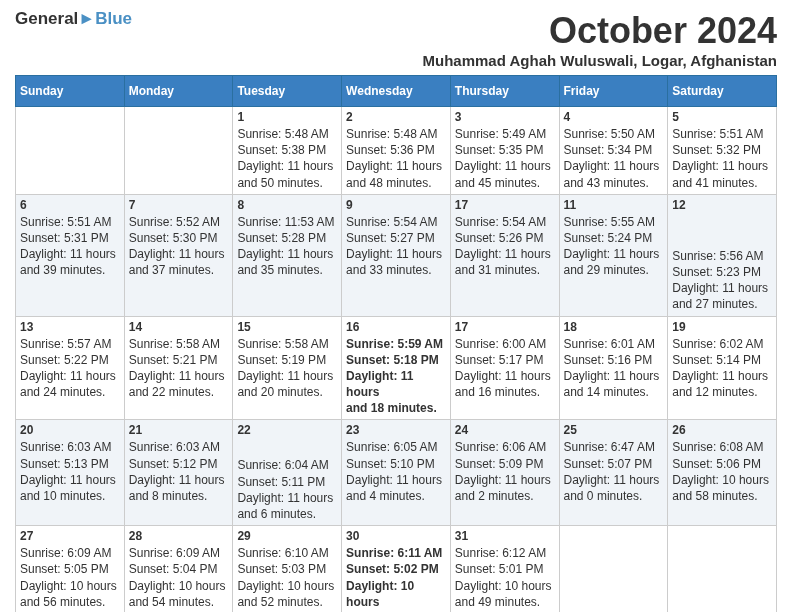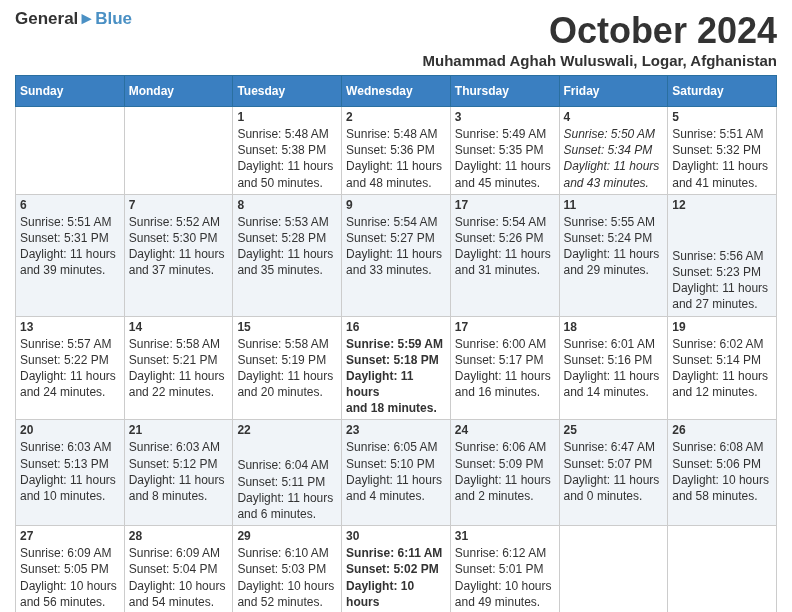--- a/index.html
+++ b/index.html
@@ -131,21 +131,21 @@
           </td>
           <td>
             <span class="day-num">3</span>
             <div class="cell-content" style="white-space: pre-line;">Sunrise: 5:49 AM
 Sunset: 5:35 PM
 Daylight: 11 hours
 and 45 minutes.</div>
           </td>
           <td>
             <span class="day-num">4</span>
-            <div class="cell-content" style="white-space: pre-line; font-style: italic;">Sunrise: 5:50 AM
+            <div class="cell-content" style="white-space: pre-line;">Sunrise: 5:50 AM
 Sunset: 5:34 PM
 Daylight: 11 hours
 and 43 minutes.</div>
           </td>
           <td>
             <span class="day-num">5</span>
             <div class="cell-content" style="white-space: pre-line;">Sunrise: 5:51 AM
 Sunset: 5:32 PM
 Daylight: 11 hours
 and 41 minutes.</div>
@@ -161,21 +161,21 @@
           </td>
           <td>
             <span class="day-num">7</span>
             <div class="cell-content" style="white-space: pre-line;">Sunrise: 5:52 AM
 Sunset: 5:30 PM
 Daylight: 11 hours
 and 37 minutes.</div>
           </td>
           <td>
             <span class="day-num">8</span>
-            <div class="cell-content" style="white-space: pre-line;">Sunrise: 5:53 AM
+            <div class="cell-content" style="white-space: pre-line;">Sunrise: 11:53 AM
 Sunset: 5:28 PM
 Daylight: 11 hours
 and 35 minutes.</div>
           </td>
           <td>
             <span class="day-num">9</span>
             <div class="cell-content" style="white-space: pre-line;">Sunrise: 5:54 AM
 Sunset: 5:27 PM
 Daylight: 11 hours
 and 33 minutes.</div>

